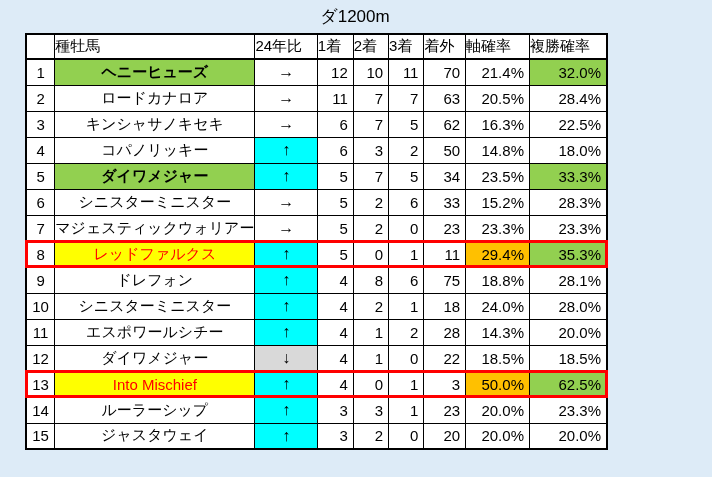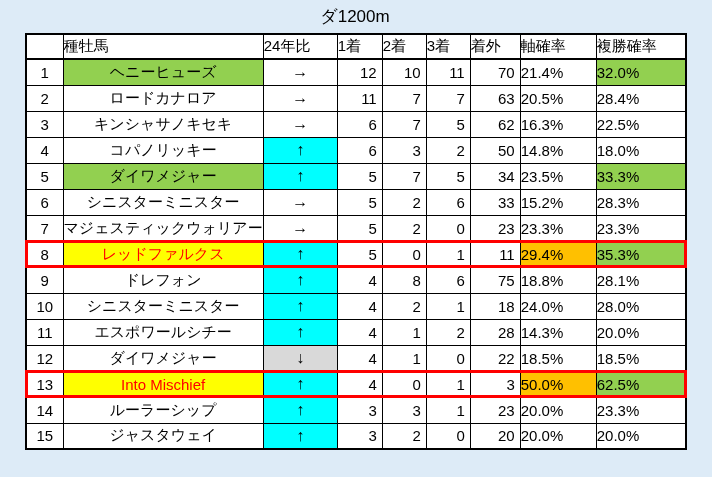--- a/index.html
+++ b/index.html
@@ -3,21 +3,21 @@
 <meta charset="utf-8">
 <style>
   * { box-sizing: border-box; margin: 0; padding: 0; }
   html, body {
     width: 712px; height: 477px;
     overflow: hidden;
     background: var(--bg, #DDEBF7);
     font-family: "Liberation Sans", "DejaVu Sans", sans-serif;
     color: #000;
   }
-  .stage { position: absolute; inset: 0; width: 712px; height: 477px; padding-left: 18px; }
+  .stage { position: absolute; inset: 0; width: 608px; height: 477px; padding-left: 18px; }
 
   .title {
     position: absolute;
     top: 6px; left: 25px; width: 660px;
     text-align: center;
     font-size: 17px;
     line-height: 22px;
     color: #000;
   }
 
@@ -41,23 +41,23 @@
   th {
     font-weight: normal;
     text-align: left;
     height: 25px;
     border-bottom: 2px solid #000;
   }
   td.rank  { text-align: center; }
   td.name  { text-align: center; }
   td.trend { text-align: center; font-size: 16px; }
   td.num   { text-align: right; padding-right: 5px; }
-  td.pct   { padding-right: 5px; }
-
-  td.name.green     { background: var(--green); font-weight: normal; text-align: center; }
+  td.pct   { text-align: right; padding-right: 5px; }
+
+  td.name.green     { background: var(--green); font-weight: bold; text-align: center; }
   td.name.yellowred { background: var(--yellow); color: var(--red); font-weight: normal; }
   td.trend.cyan     { background: var(--cyan); }
   td.trend.gray     { background: var(--gray); }
   td.pct.orange     { background: var(--orange); margin-left: 7px; }
   td.pct.green      { background: var(--green); }
 
   tr.red-outline {
     outline: 3px solid var(--red);
     outline-offset: -2px;
   }

